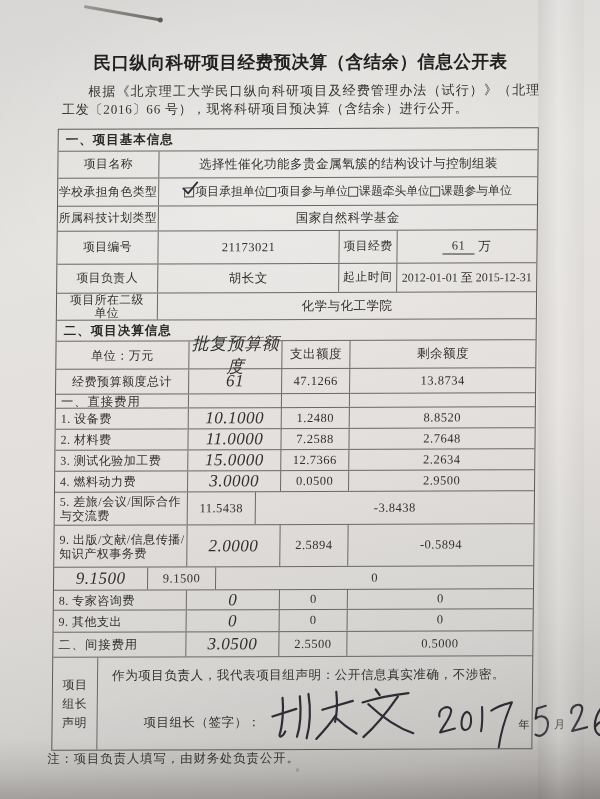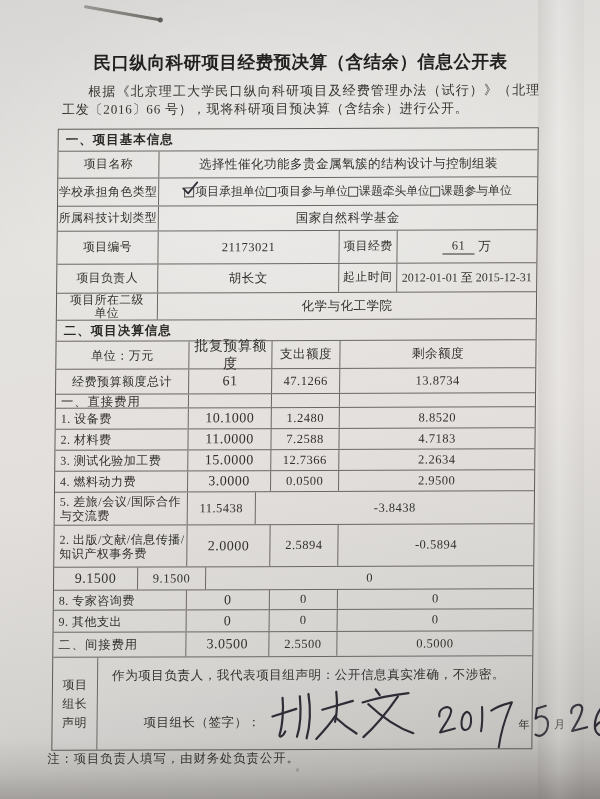--- a/index.html
+++ b/index.html
@@ -45,21 +45,21 @@
   .funds-unit{margin-left:4px;}
 
   .role-wrap{display:flex;align-items:center;justify-content:center;gap:0;}
   .role-opt{display:inline-flex;align-items:center;font-size:11.8px;letter-spacing:0;position:relative;}
   .cb{position:relative;display:inline-block;width:8px;height:8px;border:1px solid #4c4a46;margin-right:1px;}
   .check{display:none;position:absolute;left:-3px;top:-8px;}
   .role-opt.checked .check{display:block;}
 
   .d-l{width:132px;justify-content:flex-start;padding-left:5px;text-align:left;line-height:14px;}
   .d-l.center{justify-content:center;padding-left:0;text-align:center;}
-  .d-b{width:83px;font-size:14px;}
+  .d-b{width:93px;font-size:17px;font-style:italic;}
   .d-s{width:68px;font-size:12.5px;}
   .d-r{flex:1;font-size:12.5px;}
   .grp{font-size:12.3px;letter-spacing:1px;}
 
   .dc-l{width:44px;font-size:12px;line-height:19px;padding:0 4px;}
   .dc-c{flex:1;position:relative;display:block;}
   .statement{position:absolute;left:14px;top:10px;font-size:12.5px;letter-spacing:0.6px;white-space:nowrap;}
   .signline{position:absolute;left:46px;top:36px;display:flex;align-items:center;}
   .signlabel{font-size:12.5px;letter-spacing:0.5px;white-space:nowrap;}
   .sig-svg{margin:-14px 4px 0 6px;}
@@ -184,21 +184,21 @@
         <div class="td d-l">1. 设备费</div>
         <div class="td d-b">10.1000</div>
         <div class="td d-s">1.2480</div>
         <div class="td d-r">8.8520</div>
       </div>
 
       <div class="tr" style="height:21px">
         <div class="td d-l">2. 材料费</div>
         <div class="td d-b">11.0000</div>
         <div class="td d-s">7.2588</div>
-        <div class="td d-r">4.7183</div>
+        <div class="td d-r">2.7648</div>
       </div>
 
       <div class="tr" style="height:21px">
         <div class="td d-l">3. 测试化验加工费</div>
         <div class="td d-b">15.0000</div>
         <div class="td d-s">12.7366</div>
         <div class="td d-r">2.2634</div>
       </div>
 
       <div class="tr" style="height:21px">
@@ -208,21 +208,21 @@
         <div class="td d-r">2.9500</div>
       </div>
 
       <div class="tr" style="height:33px">
         <div class="td d-l">5. 差旅/会议/国际合作与交流费</div>
         <div class="td d-s">11.5438</div>
         <div class="td d-r">-3.8438</div>
       </div>
 
       <div class="tr" style="height:42px">
-        <div class="td d-l">2. 出版/文献/信息传播/知识产权事务费</div>
+        <div class="td d-l">9. 出版/文献/信息传播/知识产权事务费</div>
         <div class="td d-b">2.0000</div>
         <div class="td d-s">2.5894</div>
         <div class="td d-r">-0.5894</div>
       </div>
 
       <div class="tr" style="height:23px">
         <div class="td d-b">9.1500</div>
         <div class="td d-s">9.1500</div>
         <div class="td d-r">0</div>
       </div>

